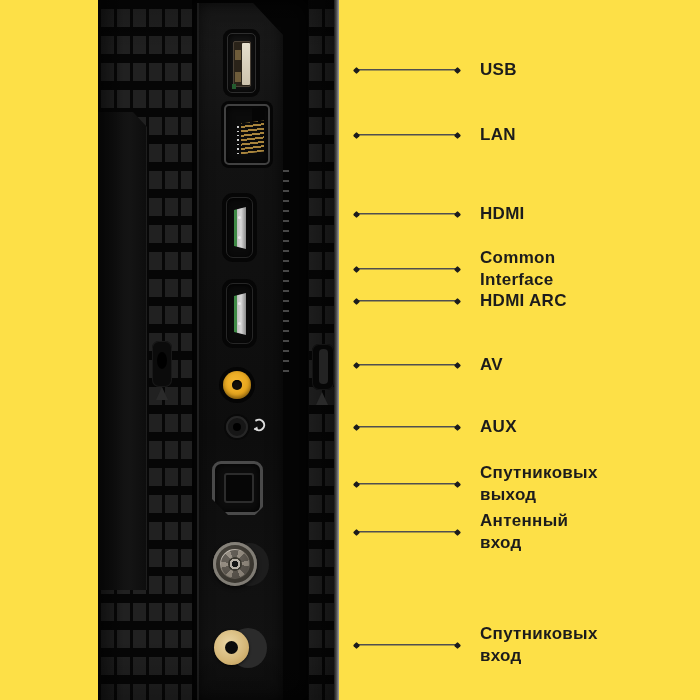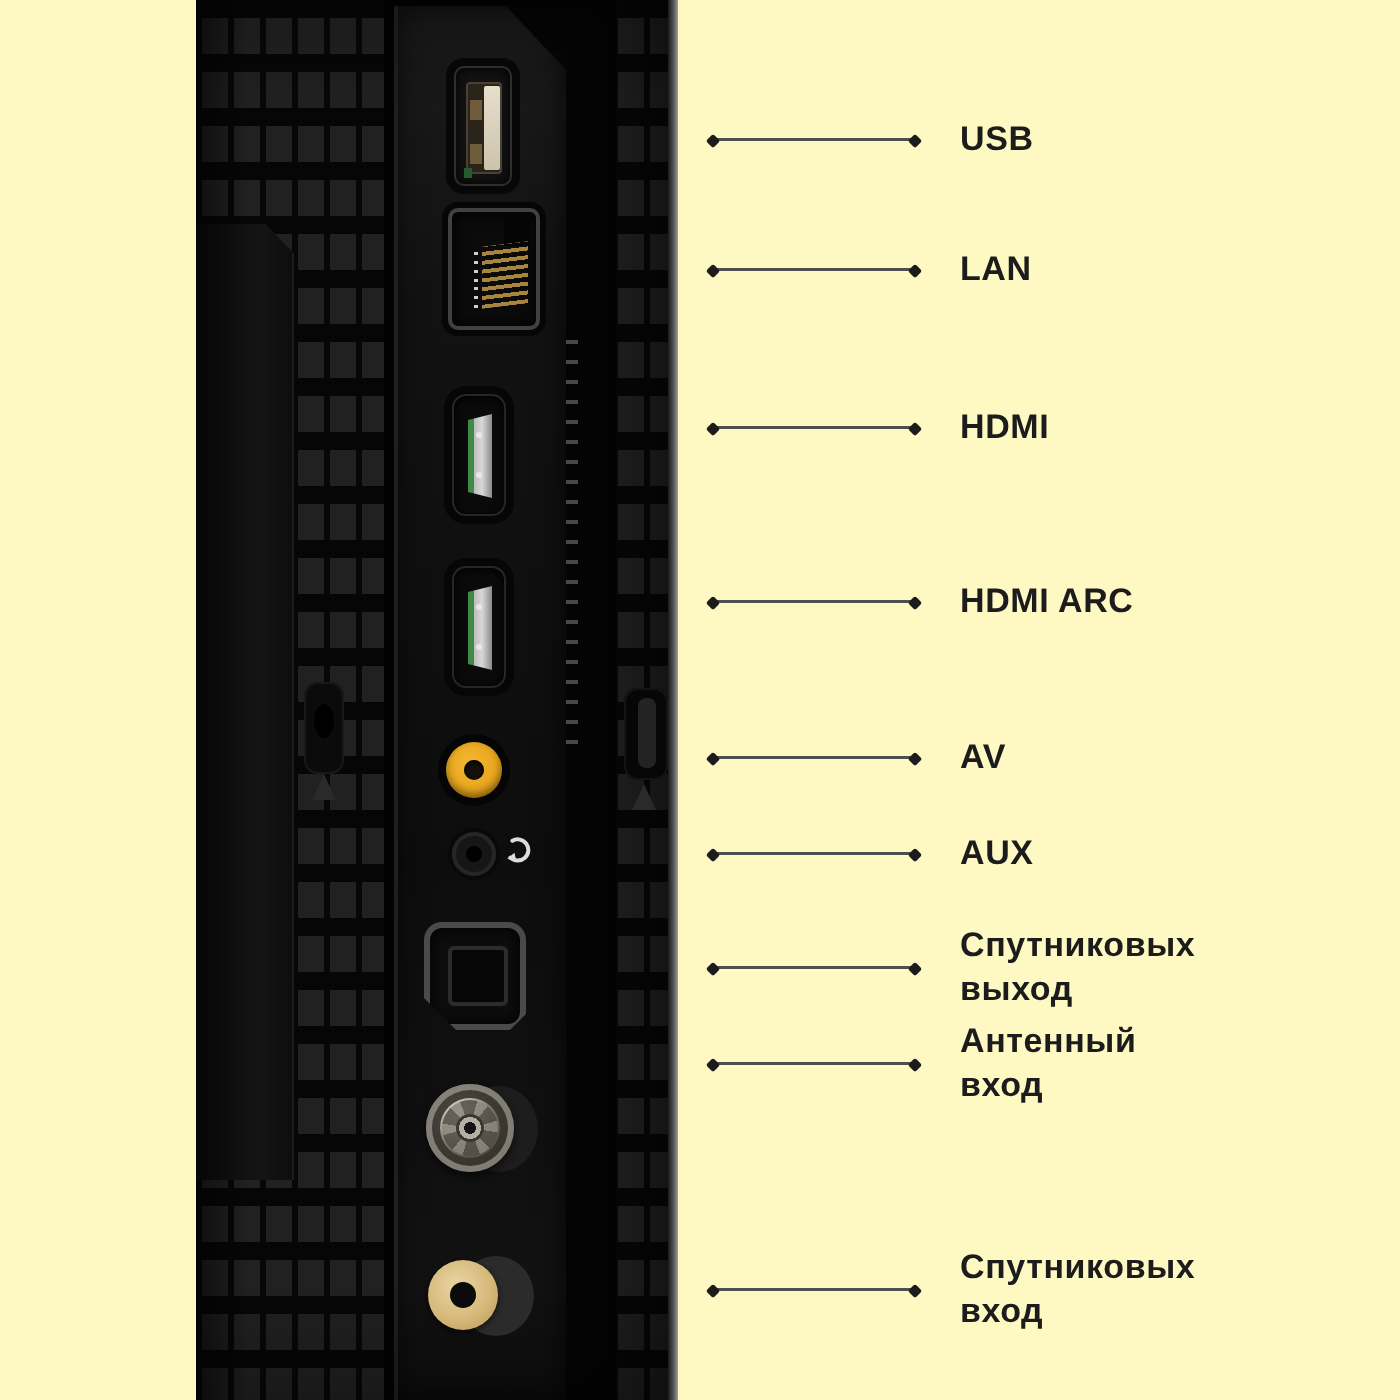--- a/index.html
+++ b/index.html
@@ -1,19 +1,19 @@
 <!DOCTYPE html>
 <html><head>
 <meta charset="utf-8">
 <style>
   * { margin:0; padding:0; box-sizing:border-box; }
   html,body { background:#ffffff; }
   #scene {
     position:relative; width:700px; height:700px; overflow:hidden;
-    background:#fef9c3;
+    background:#fde047;
     font-family:"Liberation Sans","DejaVu Sans",sans-serif;
   }
   
   .panel {
     position:absolute; left:98px; top:0; width:241px; height:700px;
     background:
       repeating-linear-gradient(180deg, #060606 0 9px, rgba(0,0,0,0) 9px 27px),
       repeating-linear-gradient(90deg, #070707 0 3px, #212121 3px 16px);
     background-color:#0a0a0a;
   }
@@ -271,25 +271,30 @@
     <span class="lbl">USB</span>
   </div>
   <div class="callout" style="top:214px">
     <span class="lead"></span>
     <span class="lbl">HDMI</span>
   </div>
   <div class="callout" style="top:135px">
     <span class="lead"></span>
     <span class="lbl">LAN</span>
   </div>
+  <div class="callout" style="top:269px">
+    <span class="lead"></span>
+    <span class="lbl">Common
+Interface</span>
+  </div>
   <div class="callout" style="top:301px">
     <span class="lead"></span>
     <span class="lbl">HDMI ARC</span>
   </div>
-  <div class="callout" style="top:379px">
+  <div class="callout" style="top:365px">
     <span class="lead"></span>
     <span class="lbl">AV</span>
   </div>
   <div class="callout" style="top:427px">
     <span class="lead"></span>
     <span class="lbl">AUX</span>
   </div>
   <div class="callout" style="top:484px">
     <span class="lead"></span>
     <span class="lbl">Спутниковых

